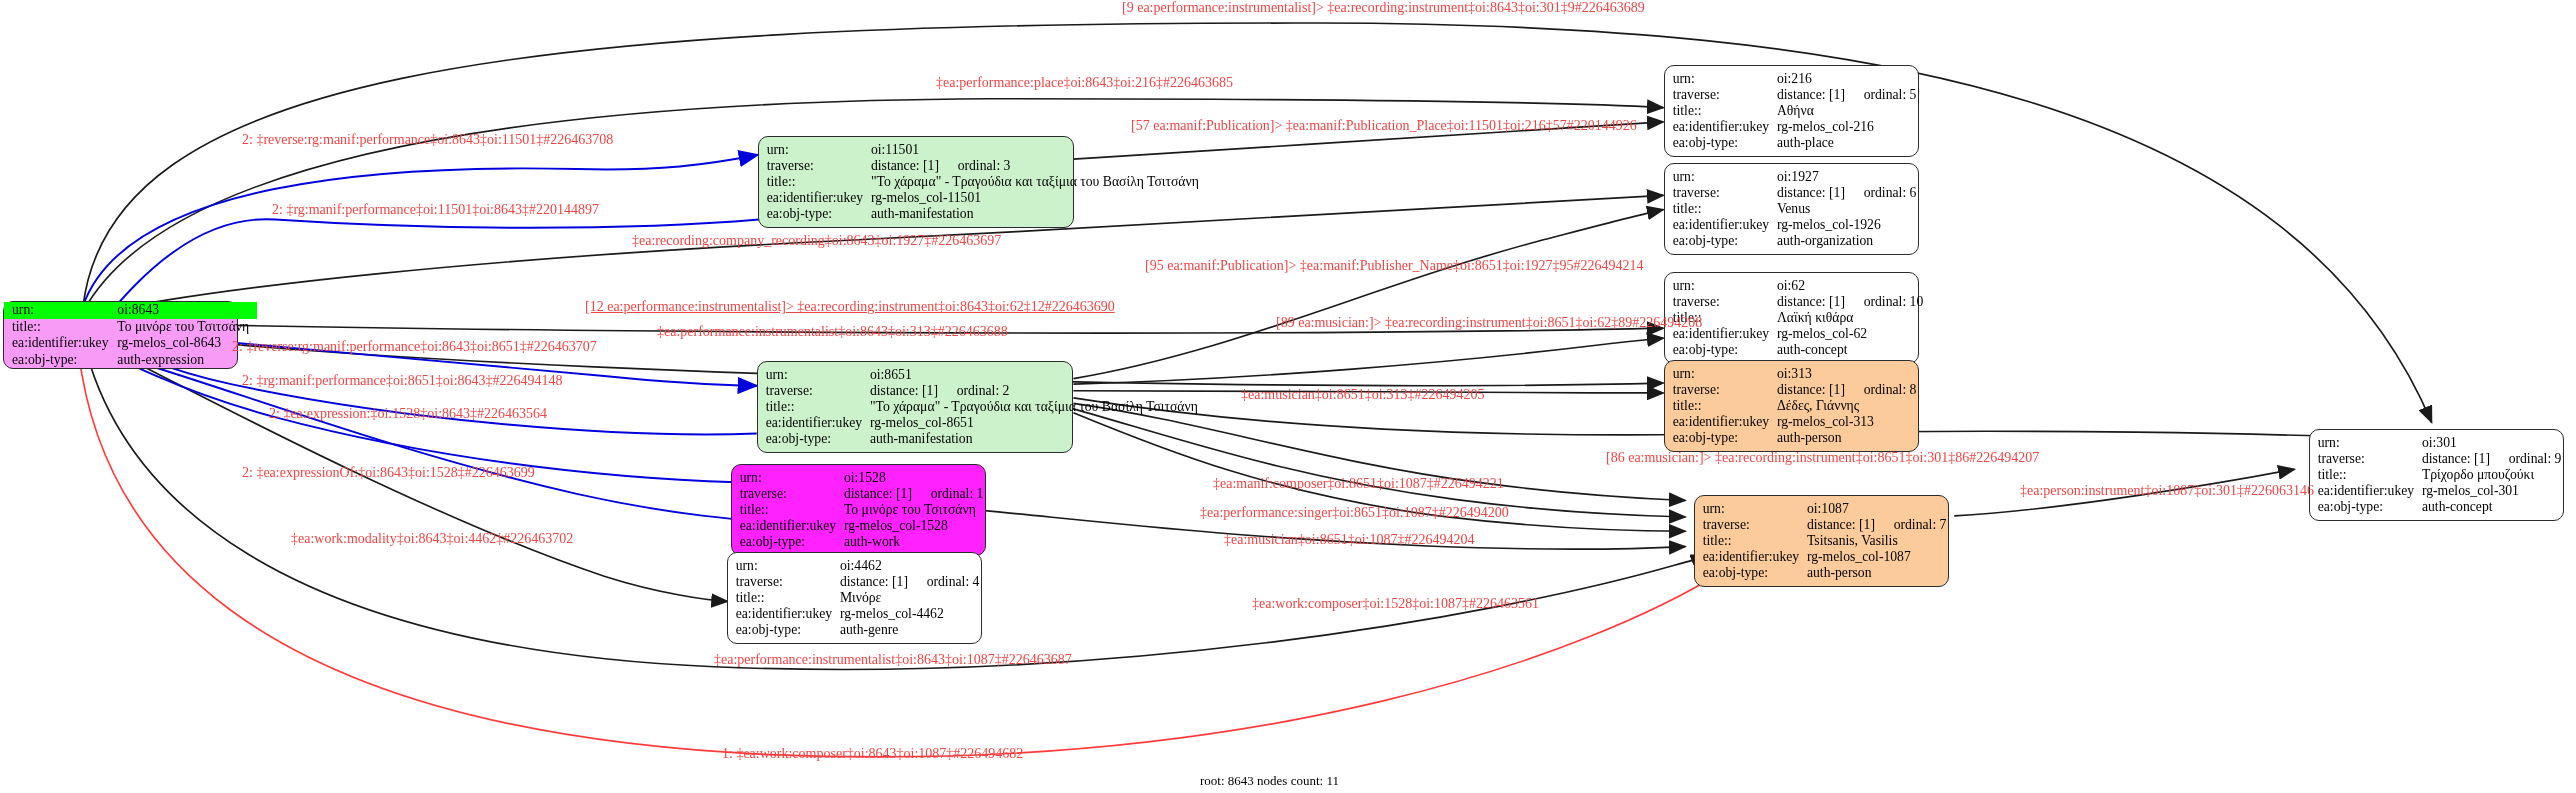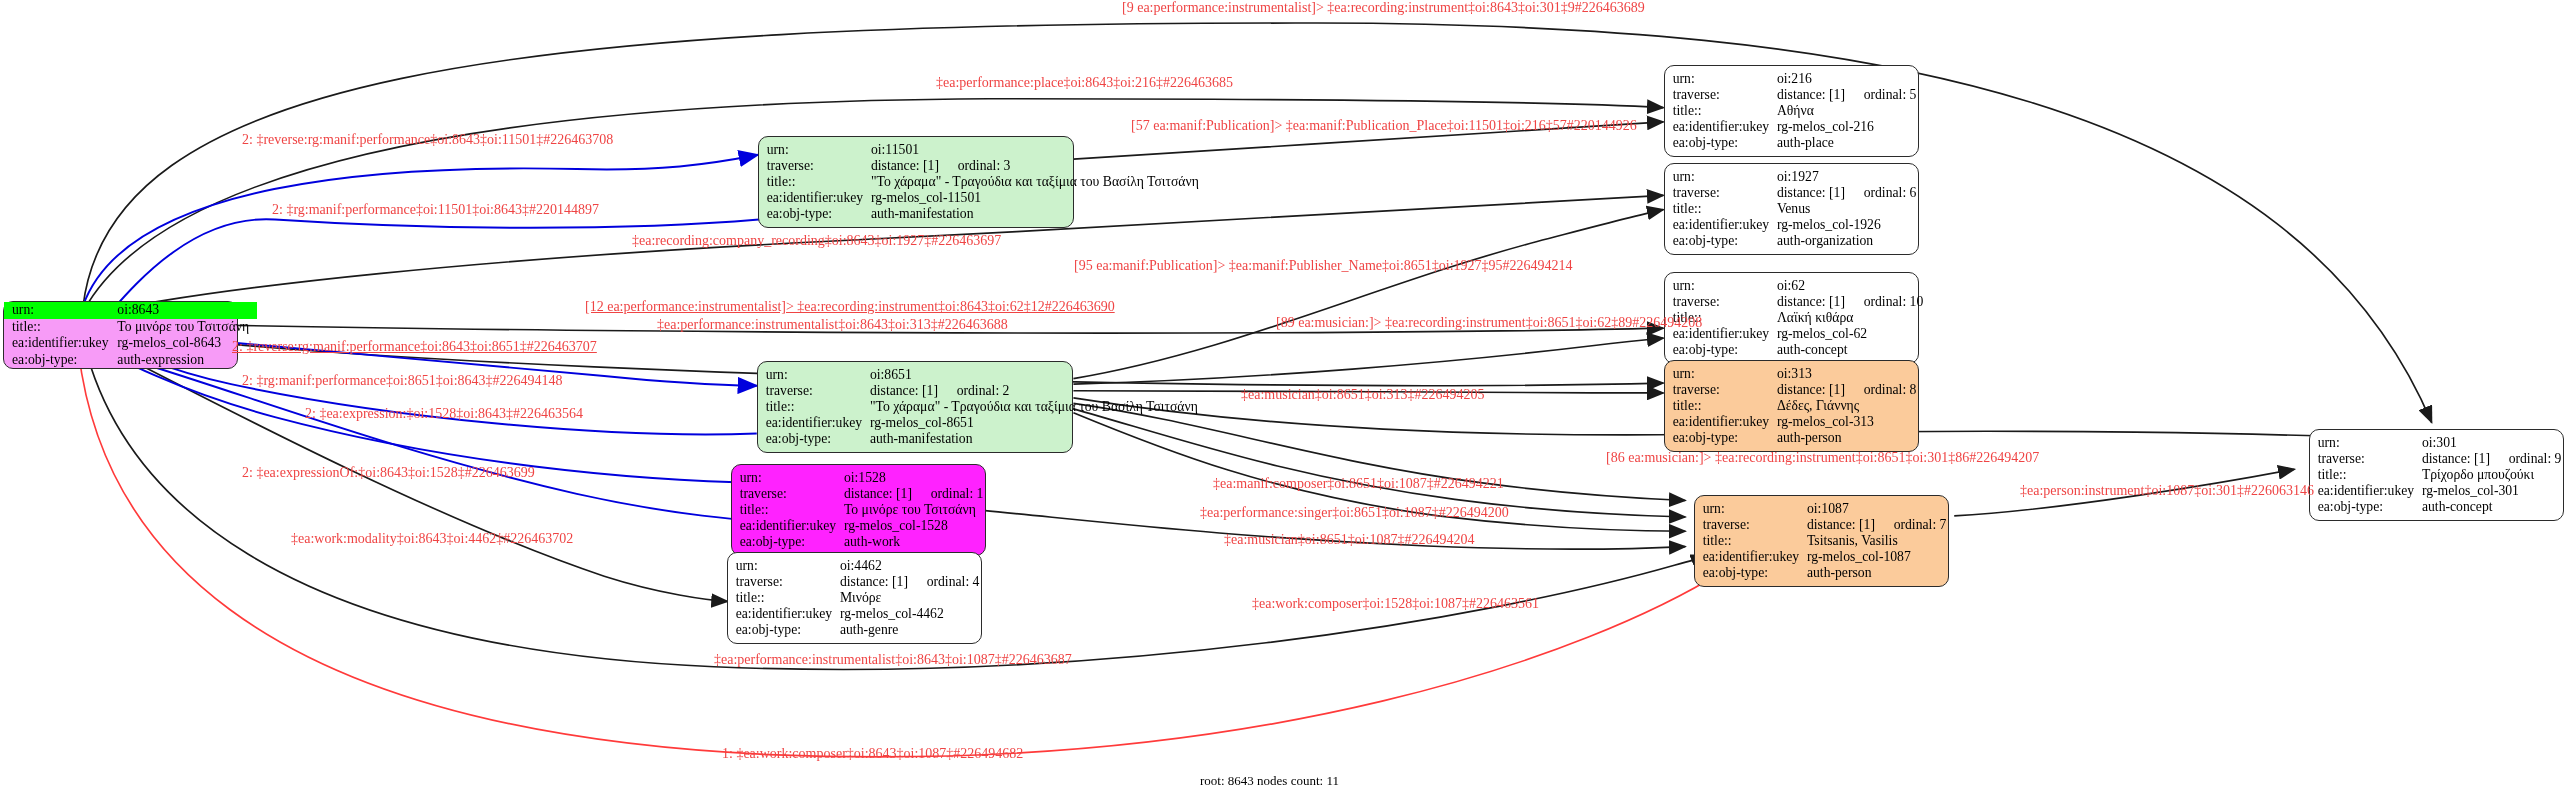--- a/index.html
+++ b/index.html
@@ -423,28 +423,28 @@
     </tbody>
       </table>
   </div>
 
   <div class="elabel" style="left:1122px;top:0.5px;">[9 ea:performance:instrumentalist]&gt; ‡ea:recording:instrument‡oi:8643‡oi:301‡9#226463689</div>
   <div class="elabel" style="left:936px;top:76px;">‡ea:performance:place‡oi:8643‡oi:216‡#226463685</div>
   <div class="elabel" style="left:242px;top:133px;">2: ‡reverse:rg:manif:performance‡oi:8643‡oi:11501‡#226463708</div>
   <div class="elabel" style="left:1131px;top:119px;">[57 ea:manif:Publication]&gt; ‡ea:manif:Publication_Place‡oi:11501‡oi:216‡57#220144926</div>
   <div class="elabel" style="left:272px;top:203px;">2: ‡rg:manif:performance‡oi:11501‡oi:8643‡#220144897</div>
   <div class="elabel" style="left:632px;top:234px;">‡ea:recording:company_recording‡oi:8643‡oi:1927‡#226463697</div>
-  <div class="elabel" style="left:1074px;top:259px;">[95 ea:manif:Publication]&gt; ‡ea:manif:Publisher_Name‡oi:8651‡oi:1927‡95#226494214</div>
+  <div class="elabel" style="left:1145px;top:259px;">[95 ea:manif:Publication]&gt; ‡ea:manif:Publisher_Name‡oi:8651‡oi:1927‡95#226494214</div>
   <div class="elabel" style="left:585px;top:300px;text-decoration:underline;">[12 ea:performance:instrumentalist]&gt; ‡ea:recording:instrument‡oi:8643‡oi:62‡12#226463690</div>
   <div class="elabel" style="left:1276px;top:316px;">[89 ea:musician:]&gt; ‡ea:recording:instrument‡oi:8651‡oi:62‡89#226494208</div>
-  <div class="elabel" style="left:232px;top:340px;text-decoration:underline;">2: ‡reverse:rg:manif:performance‡oi:8643‡oi:8651‡#226463707</div>
-  <div class="elabel" style="left:657px;top:318px;">‡ea:performance:instrumentalist‡oi:8643‡oi:313‡#226463688</div>
+  <div class="elabel" style="left:232px;top:340px;">2: ‡reverse:rg:manif:performance‡oi:8643‡oi:8651‡#226463707</div>
+  <div class="elabel" style="left:657px;top:325px;">‡ea:performance:instrumentalist‡oi:8643‡oi:313‡#226463688</div>
   <div class="elabel" style="left:242px;top:374px;">2: ‡rg:manif:performance‡oi:8651‡oi:8643‡#226494148</div>
   <div class="elabel" style="left:1241px;top:388px;">‡ea:musician‡oi:8651‡oi:313‡#226494205</div>
-  <div class="elabel" style="left:269px;top:407px;margin-left:36px;">2: ‡ea:expression:‡oi:1528‡oi:8643‡#226463564</div>
+  <div class="elabel" style="left:269px;top:407px;">2: ‡ea:expression:‡oi:1528‡oi:8643‡#226463564</div>
   <div class="elabel" style="left:1606px;top:451px;">[86 ea:musician:]&gt; ‡ea:recording:instrument‡oi:8651‡oi:301‡86#226494207</div>
   <div class="elabel" style="left:242px;top:466px;">2: ‡ea:expressionOf:‡oi:8643‡oi:1528‡#226463699</div>
   <div class="elabel" style="left:1213px;top:477px;">‡ea:manif:composer‡oi:8651‡oi:1087‡#226494221</div>
   <div class="elabel" style="left:2020px;top:484px;">‡ea:person:instrument‡oi:1087‡oi:301‡#226063146</div>
   <div class="elabel" style="left:1200px;top:506px;">‡ea:performance:singer‡oi:8651‡oi:1087‡#226494200</div>
   <div class="elabel" style="left:291px;top:532px;">‡ea:work:modality‡oi:8643‡oi:4462‡#226463702</div>
   <div class="elabel" style="left:1224px;top:533px;">‡ea:musician‡oi:8651‡oi:1087‡#226494204</div>
   <div class="elabel" style="left:1252px;top:559px;margin-top:38px;">‡ea:work:composer‡oi:1528‡oi:1087‡#226463561</div>
   <div class="elabel" style="left:714px;top:653px;">‡ea:performance:instrumentalist‡oi:8643‡oi:1087‡#226463687</div>
   <div class="elabel" style="left:722px;top:747px;">1: ‡ea:work:composer‡oi:8643‡oi:1087‡#226494682</div>

